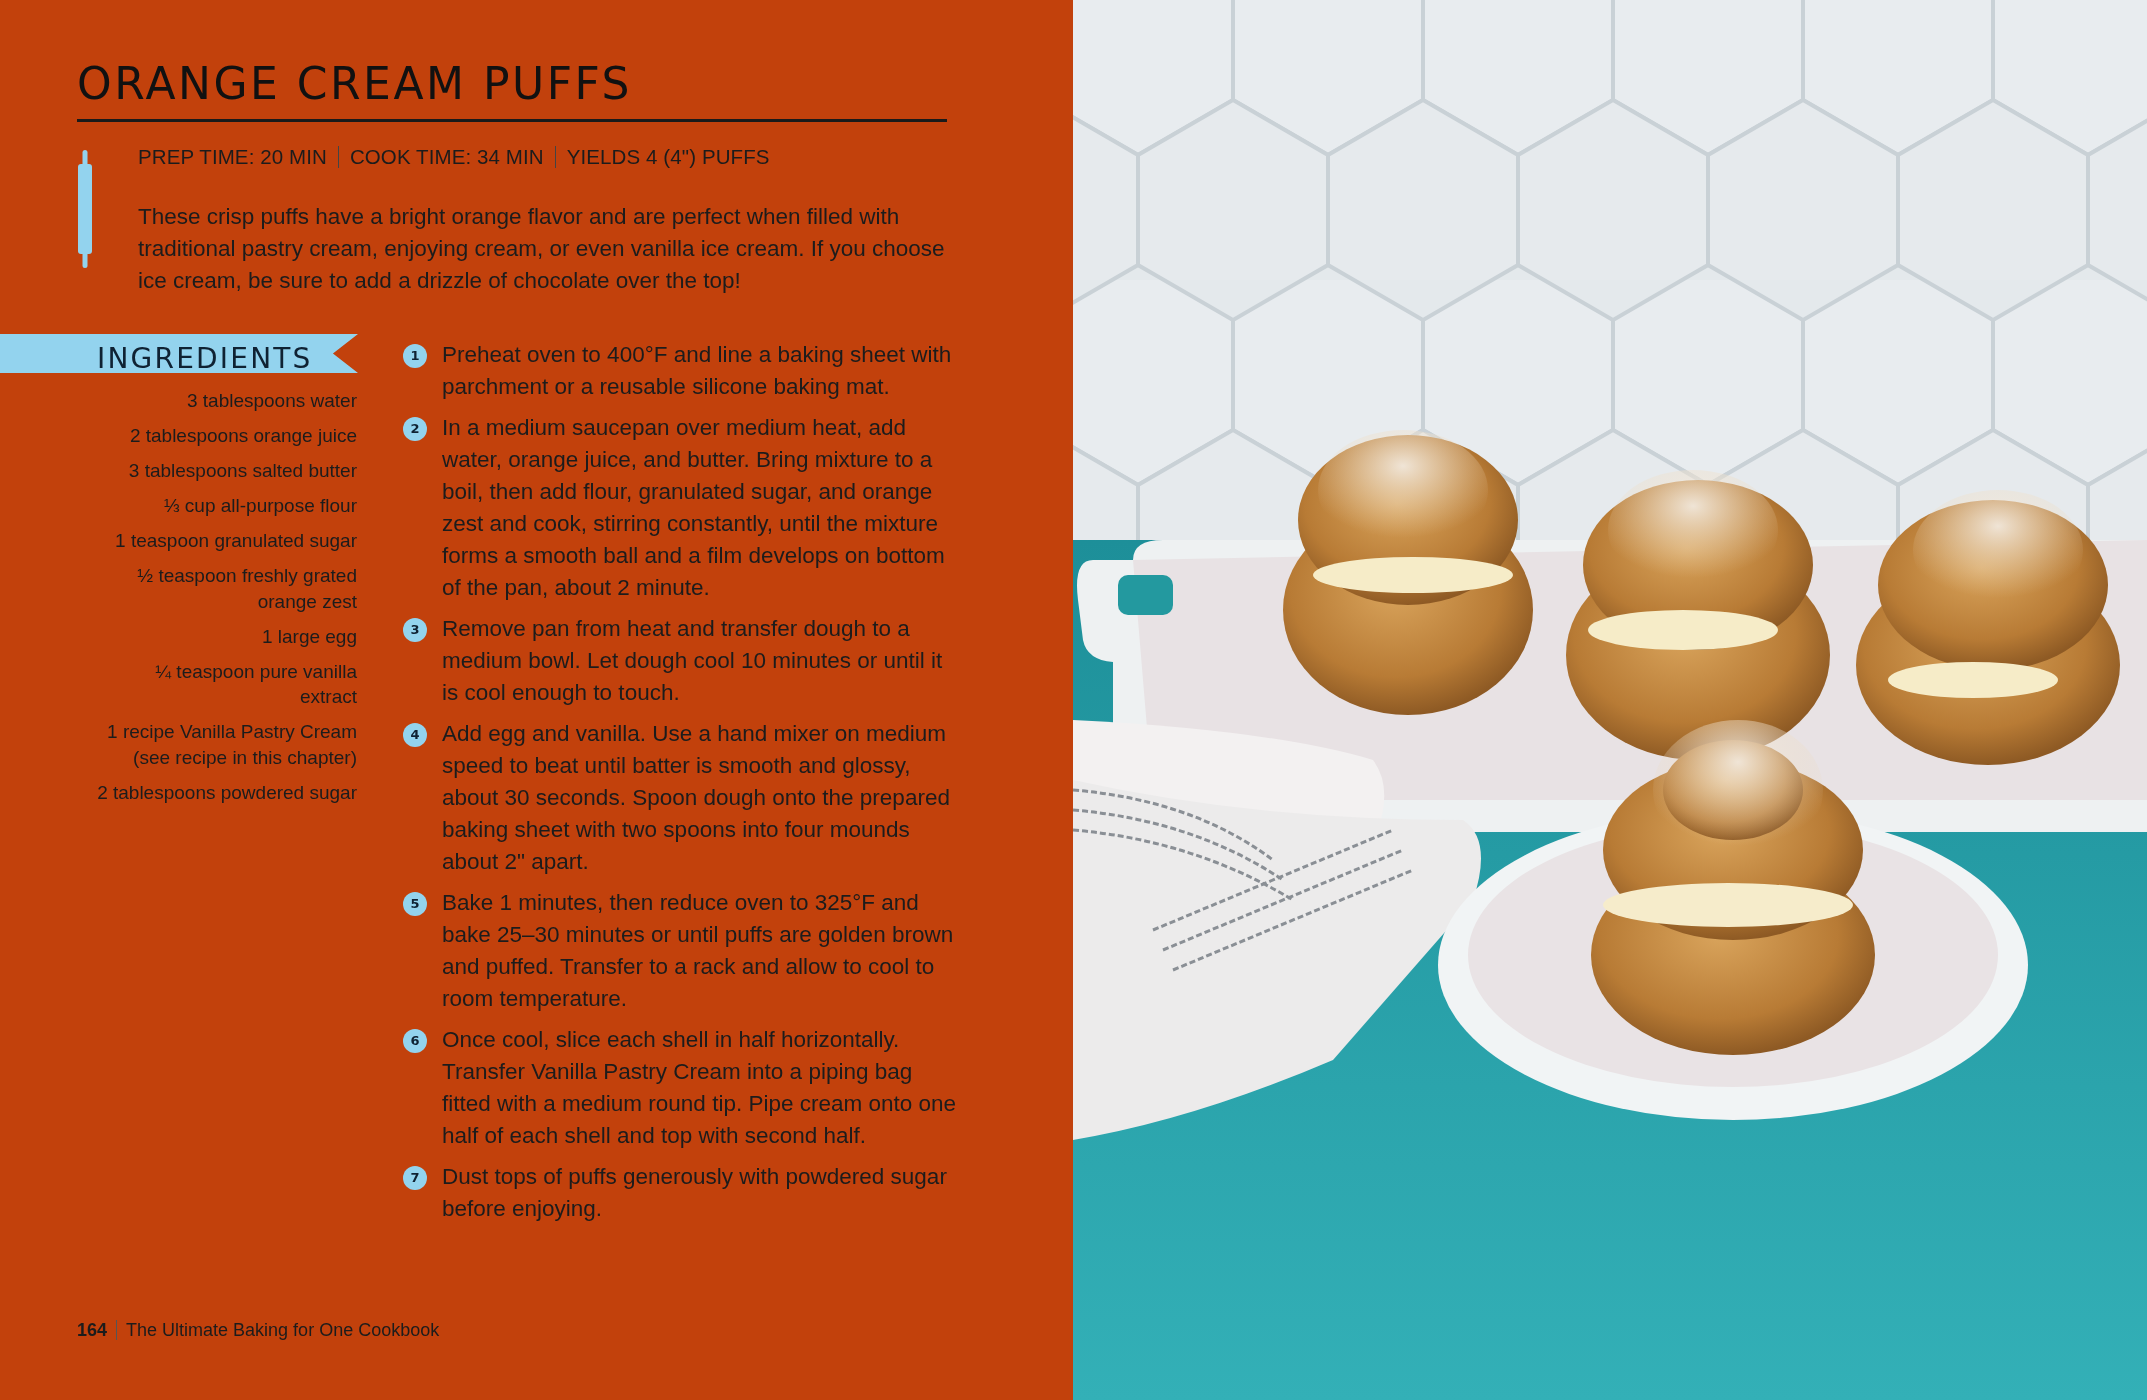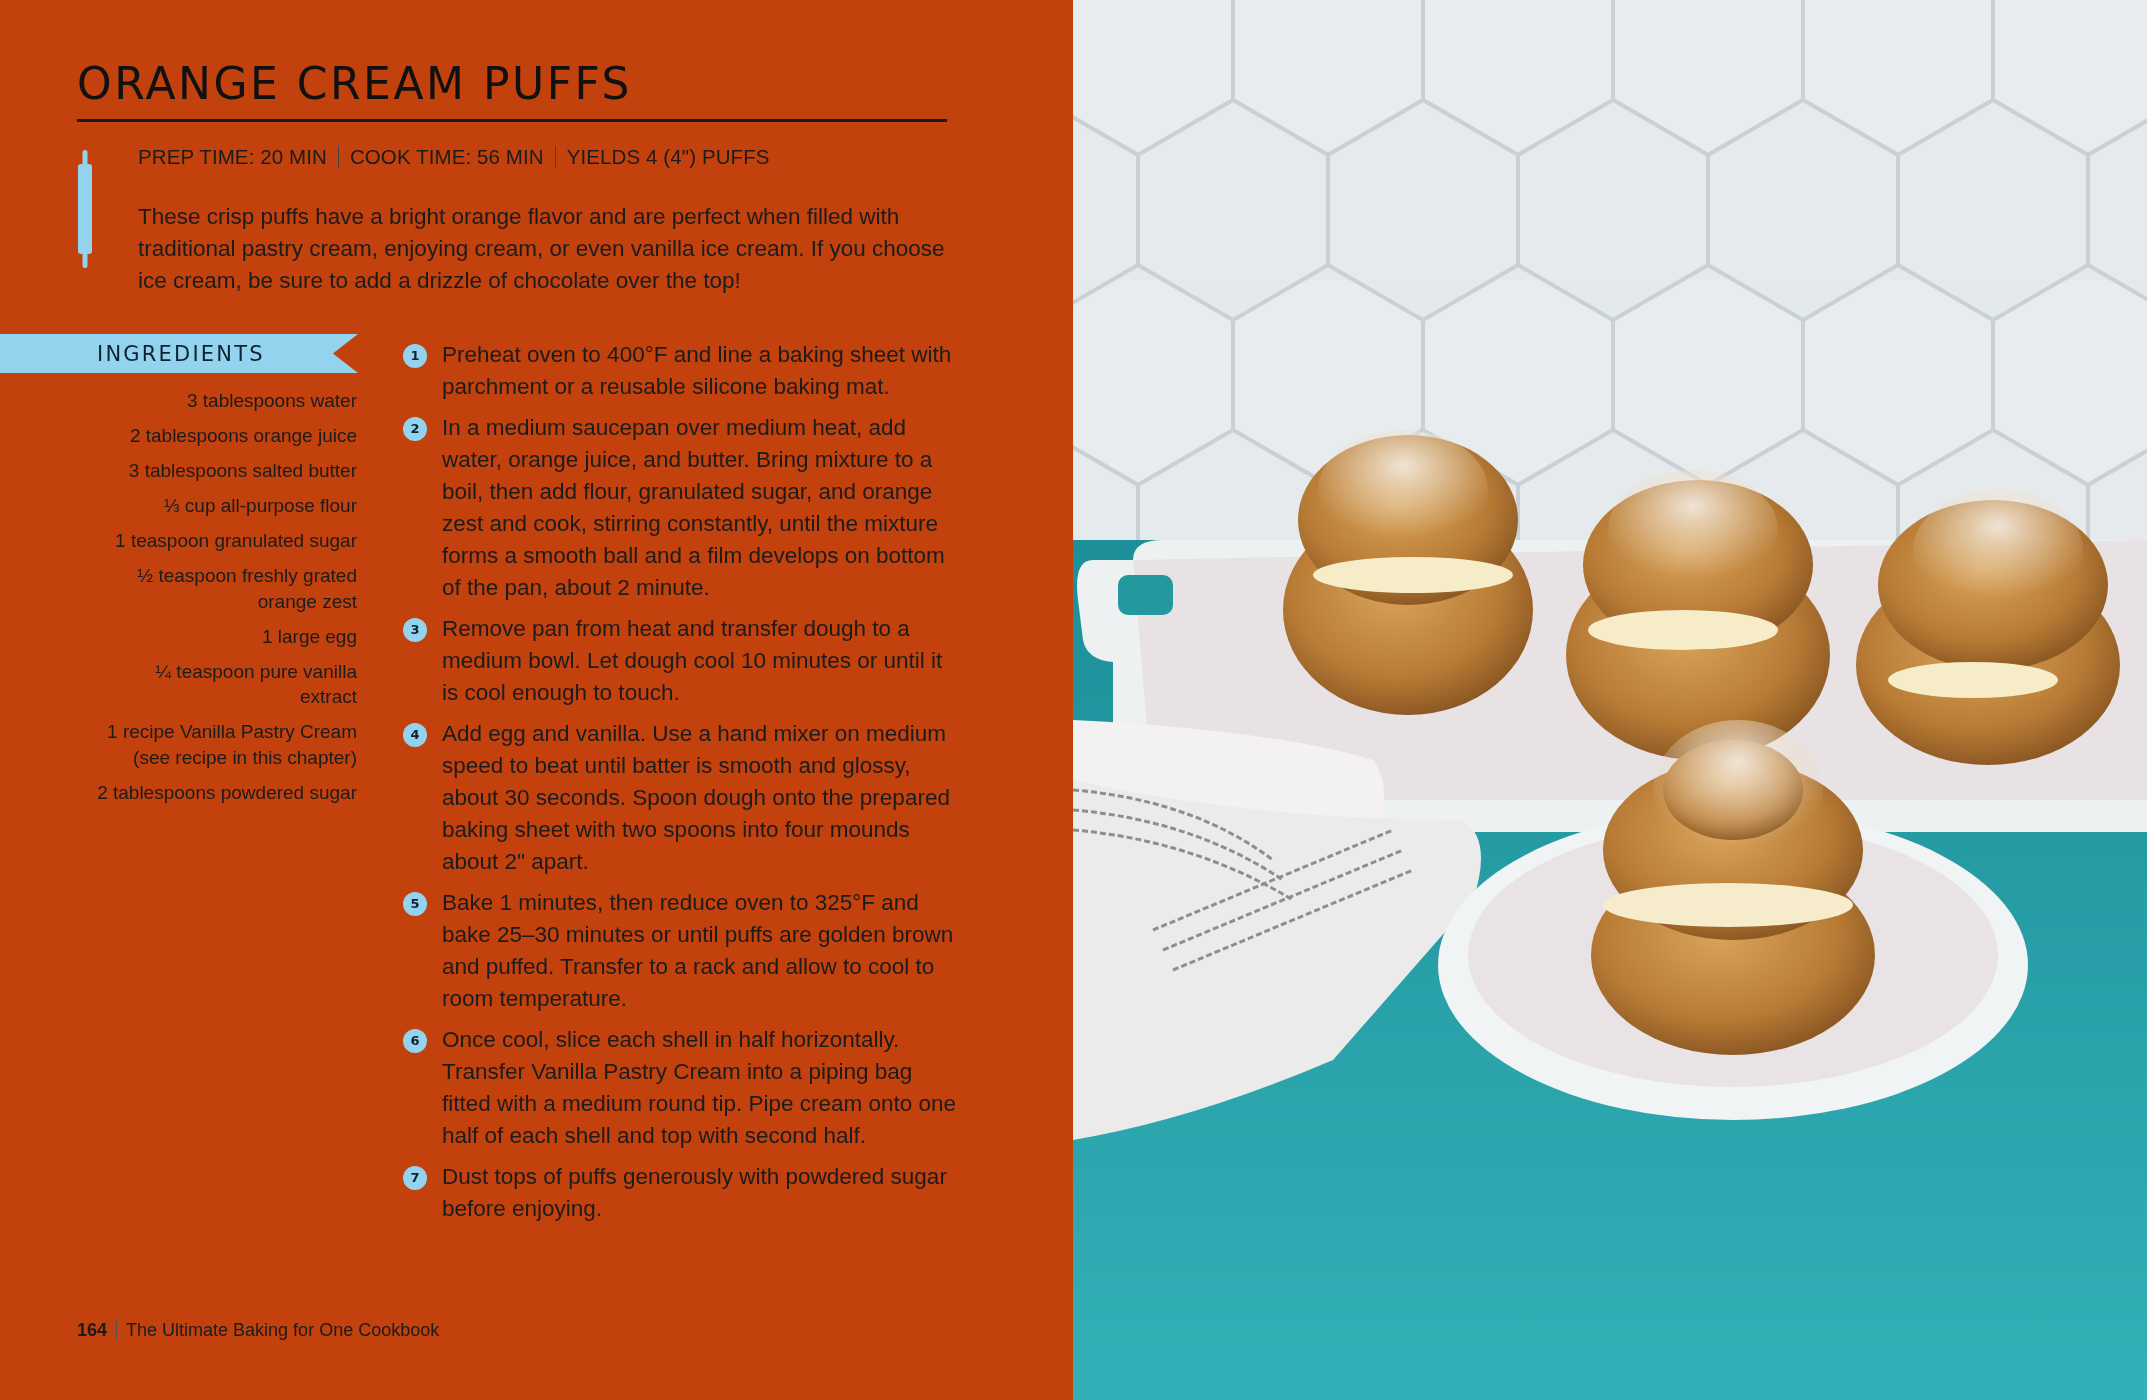--- a/index.html
+++ b/index.html
@@ -23,21 +23,21 @@
   .intro {
     position: absolute; left: 138px; top: 201px; width: 810px;
     font-size: 22.5px; line-height: 32px; color: #1c1c1c; margin: 0;
   }
   .banner {
     position: absolute; left: 0; top: 334px; width: 358px; height: 39px;
     background: #93d3ee;
     clip-path: polygon(0 0, 100% 0, 93% 50%, 100% 100%, 0 100%);
   }
   .banner-label {
-    position: absolute; left: 97px; top: 342px; font-size: 21px; letter-spacing: 2.2px;
+    position: absolute; left: 97px; top: 342px; font-size: 28px; letter-spacing: 2.2px;
     color: #0f2233; font-family: "DejaVu Sans", sans-serif;
   }
   .ingredients { position: absolute; left: 97px; top: 388px; width: 260px; margin: 0; padding: 0; list-style: none; }
   .ingredients li { font-size: 19px; line-height: 25.5px; color: #1c1c1c; margin-bottom: 9.5px; text-align: right; }
   .steps { position: absolute; left: 403px; top: 339px; width: 560px; margin: 0; padding: 0; list-style: none; }
   .steps li { position: relative; padding-left: 39px; font-size: 22.5px; line-height: 32px; color: #1c1c1c; margin-bottom: 9px; }
   .step-badge {
     position: absolute; left: 0; top: 5px; width: 24px; height: 24px; border-radius: 50%;
     background: #93d3ee; color: #0f2233; font-size: 13px; font-weight: 700;
     display: flex; align-items: center; justify-content: center; font-family: "DejaVu Sans", sans-serif;
@@ -57,21 +57,21 @@
   <h1 class="title">ORANGE CREAM PUFFS</h1>
   <div class="title-rule"></div>
 
   <svg class="rolling-pin" viewBox="0 0 16 118" width="16" height="118">
     <rect x="5.5" y="0" width="5" height="18" rx="2.5" fill="#93d3ee"></rect>
     <rect x="1" y="14" width="14" height="90" rx="3" fill="#93d3ee"></rect>
     <rect x="5.5" y="100" width="5" height="18" rx="2.5" fill="#93d3ee"></rect>
   </svg>
 
   <div class="meta">
-    <span>PREP TIME: 20 MIN</span><span class="sep"></span><span>COOK TIME: 56 MIN</span><span class="sep"></span><span>YIELDS 4 (4") PUFFS</span>
+    <span>PREP TIME: 20 MIN</span><span class="sep"></span><span>COOK TIME: 34 MIN</span><span class="sep"></span><span>YIELDS 4 (4") PUFFS</span>
   </div>
 
   <p class="intro">These crisp puffs have a bright orange flavor and are perfect when filled with traditional pastry cream, enjoying cream, or even vanilla ice cream. If you choose ice cream, be sure to add a drizzle of chocolate over the top!</p>
 
   <div class="banner"></div>
   <div class="banner-label">INGREDIENTS</div>
 
   <ul class="ingredients">
     <li>3 tablespoons water</li>
     <li>2 tablespoons orange juice</li>

